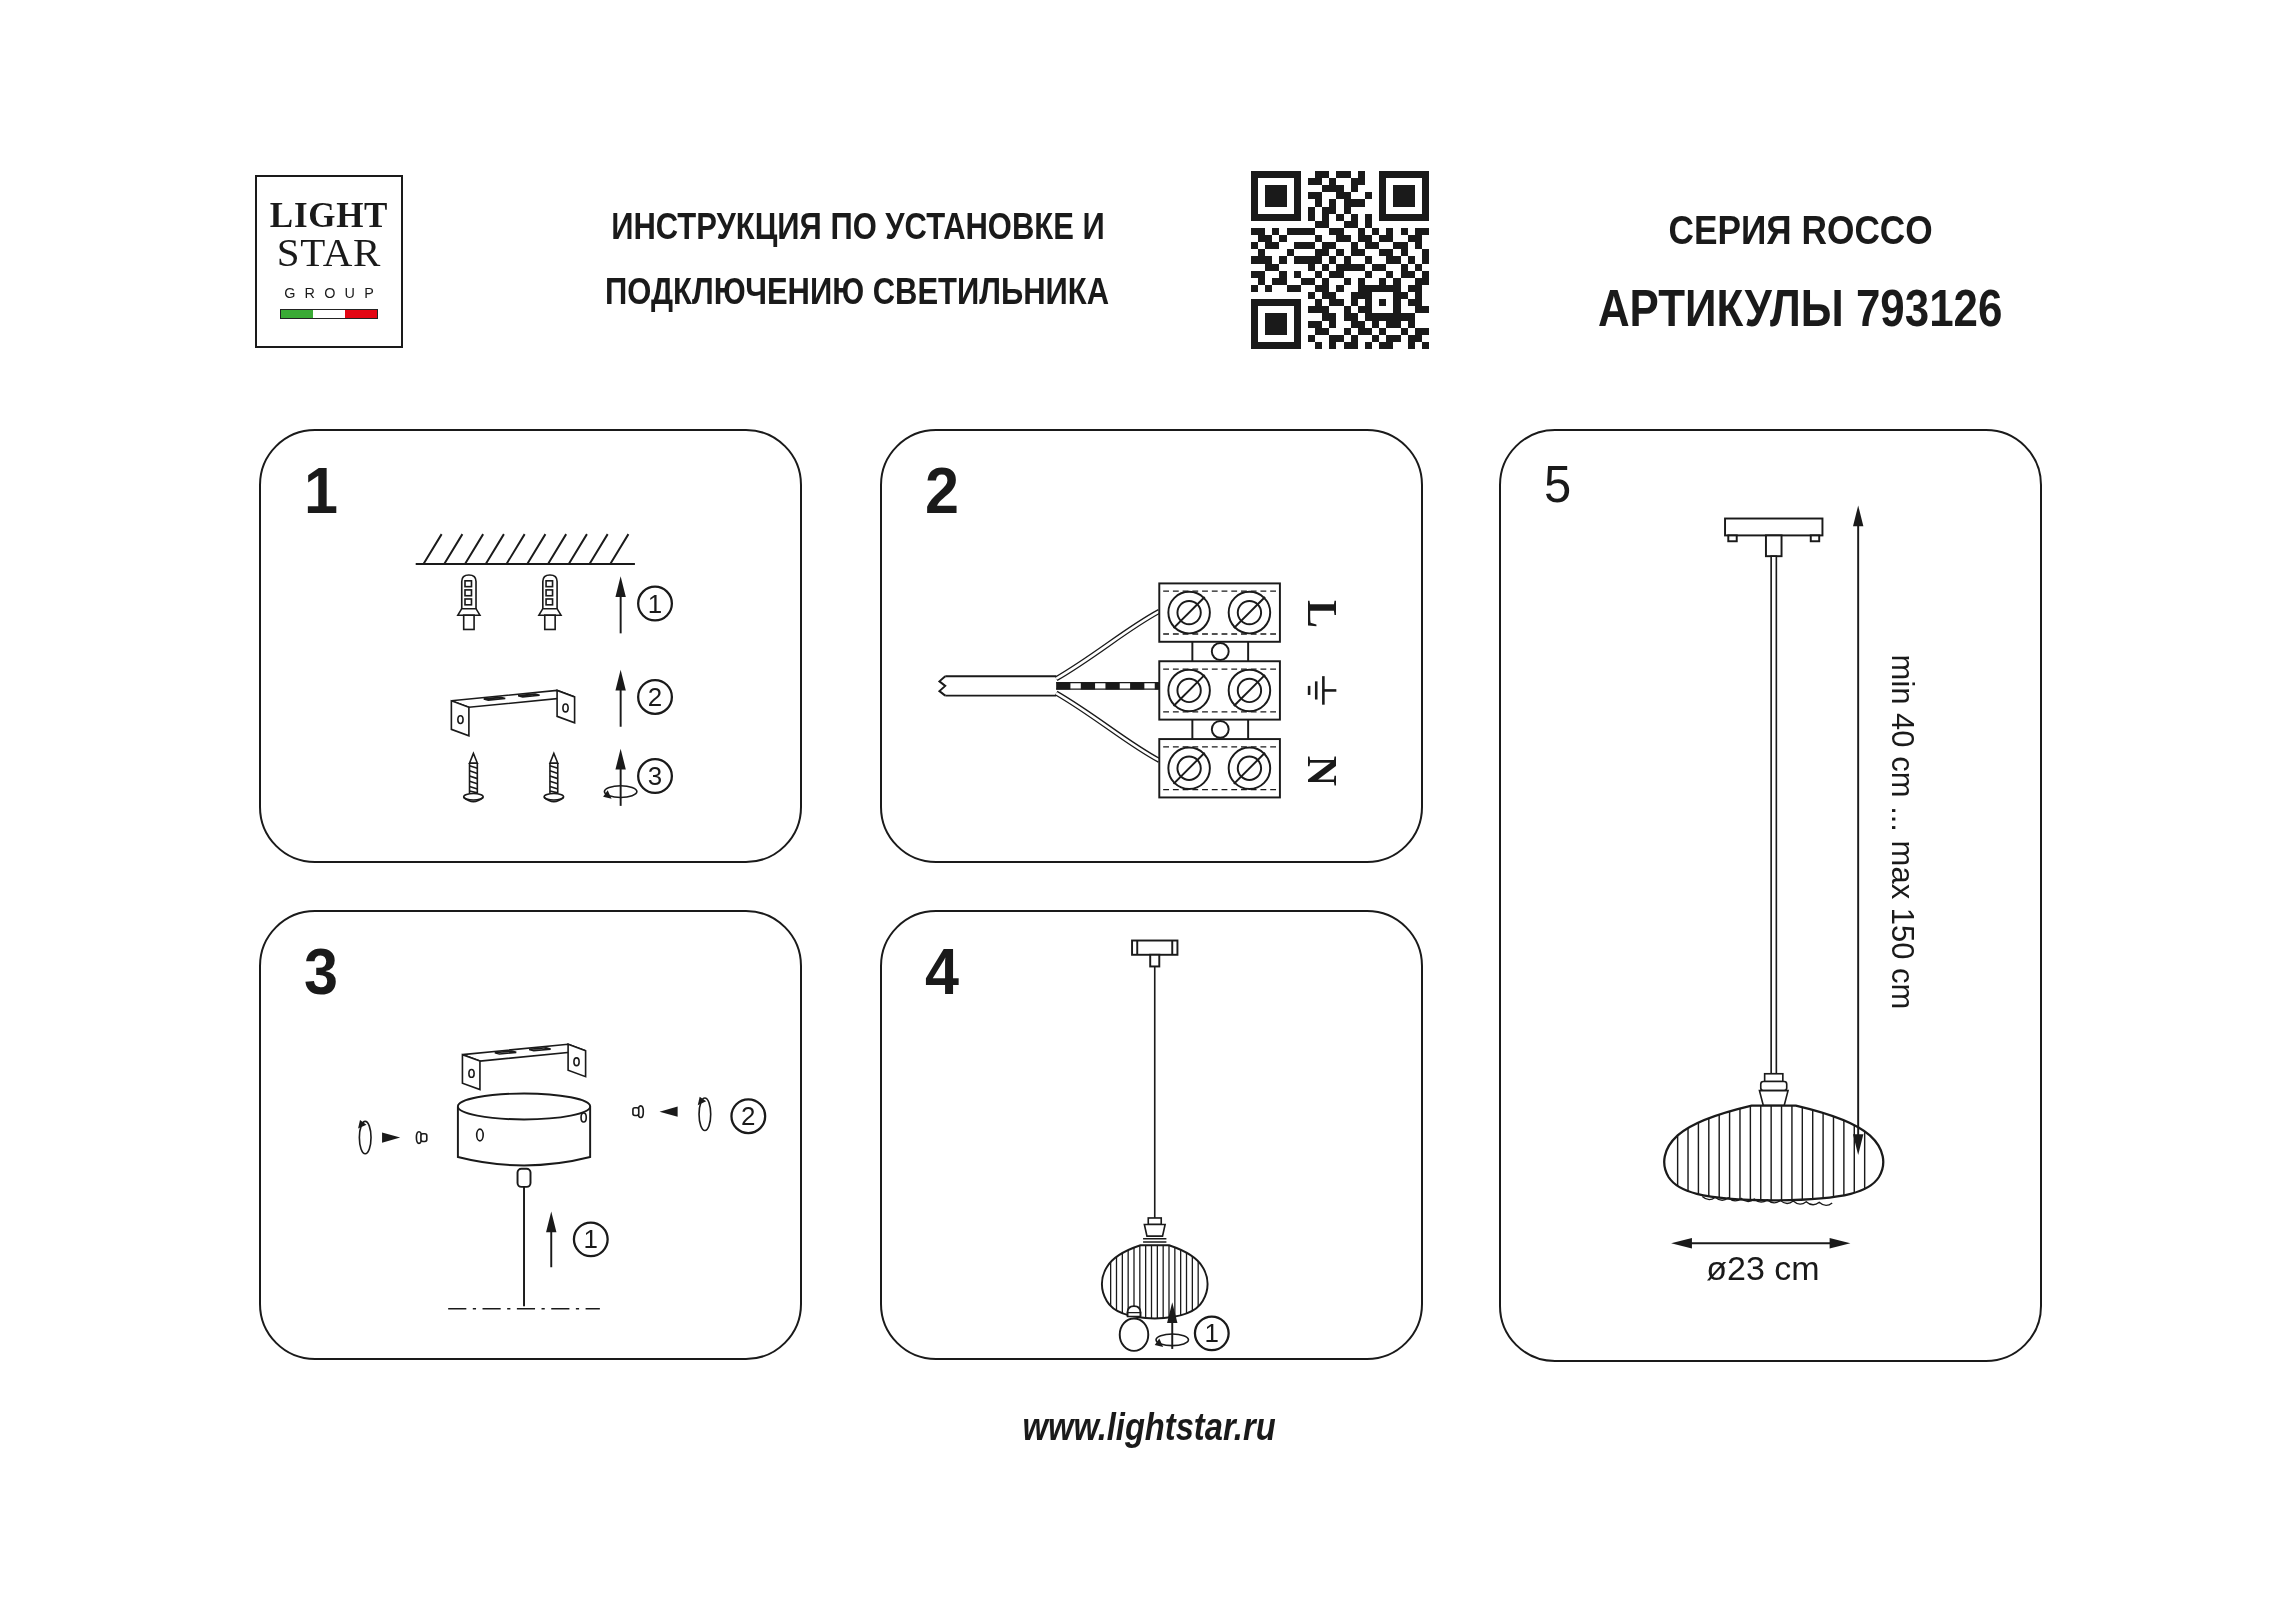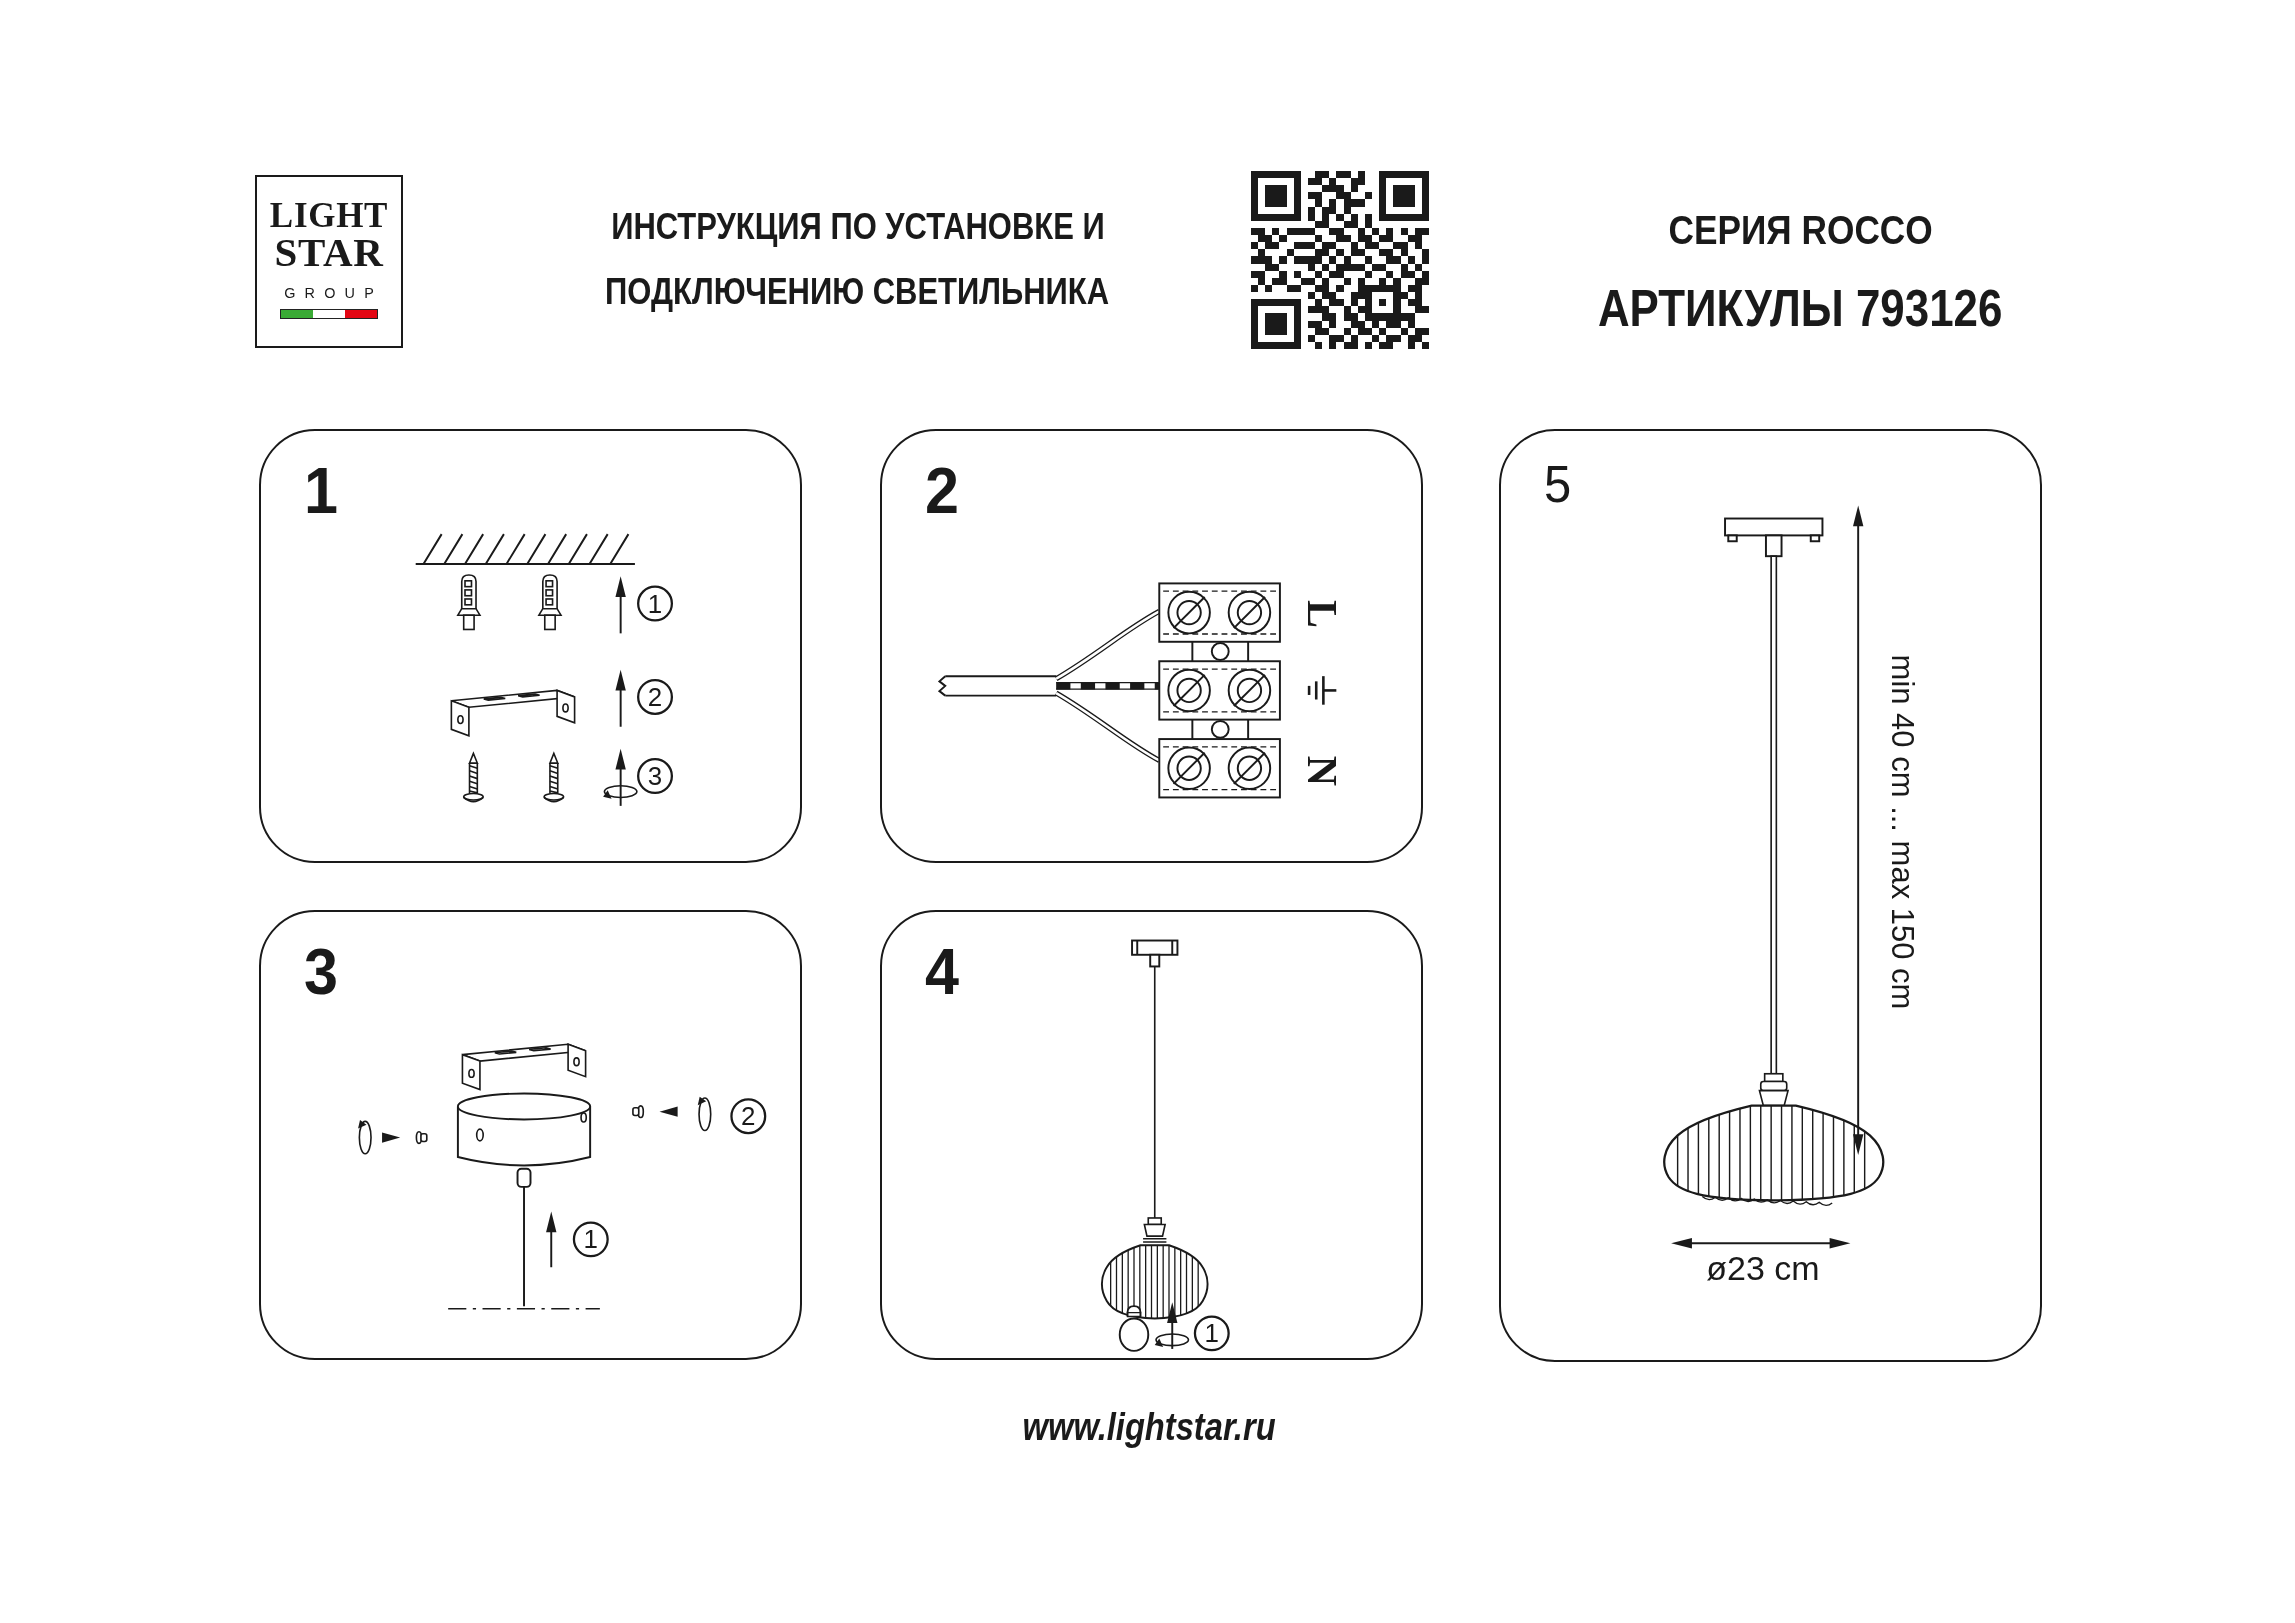--- a/index.html
+++ b/index.html
@@ -12,21 +12,21 @@
   html,body{margin:0;padding:0;}
   body{
     width:2295px;height:1623px;position:relative;background:#fff;
     font-family:"Liberation Sans",sans-serif;color:var(--ink);overflow:hidden;
   }
   .abs{position:absolute;}
   .condensed{display:inline-block;transform:scaleX(.86);transform-origin:center;white-space:nowrap;}
   
   .logo-box{left:255px;top:175px;width:148px;height:173px;border:2px solid var(--ink);text-align:center;padding-top:22px;}
   .logo-light{font-family:"Liberation Serif",serif;font-weight:bold;font-size:35px;line-height:34px;letter-spacing:0.7px;}
-  .logo-star{font-family:"Liberation Serif",serif;font-weight:bold;font-size:41px;line-height:39px;letter-spacing:0.7px;}
+  .logo-star{font-family:"Liberation Serif",serif;font-weight:normal;font-size:41px;line-height:39px;letter-spacing:0.7px;}
   .logo-group{font-size:14.4px;line-height:19.6px;letter-spacing:9.2px;padding-left:9.2px;margin-top:12px;}
   .logo-flag{width:98px;height:9.8px;border:1.3px solid #222;margin:5.2px auto 0;display:flex;}
   .logo-flag div{flex:1;height:100%;}
   .fg{background:var(--flag-green);} .fw{background:var(--flag-white);} .fr{background:var(--flag-red);}
   .title-block{left:393px;top:194px;width:929px;text-align:center;font-weight:bold;font-size:36px;line-height:65px;}
   .qr{left:1251px;top:171px;width:178px;height:178px;display:grid;grid-template-columns:repeat(25,1fr);grid-template-rows:repeat(25,1fr);}
   .qr div.on{background:var(--ink);}
   .series-block{left:1532px;top:207px;width:537px;text-align:center;}
   .series-line{font-weight:bold;font-size:41px;line-height:46px;}
   .articles-line{font-weight:bold;font-size:51px;line-height:58px;margin-top:27px;}

